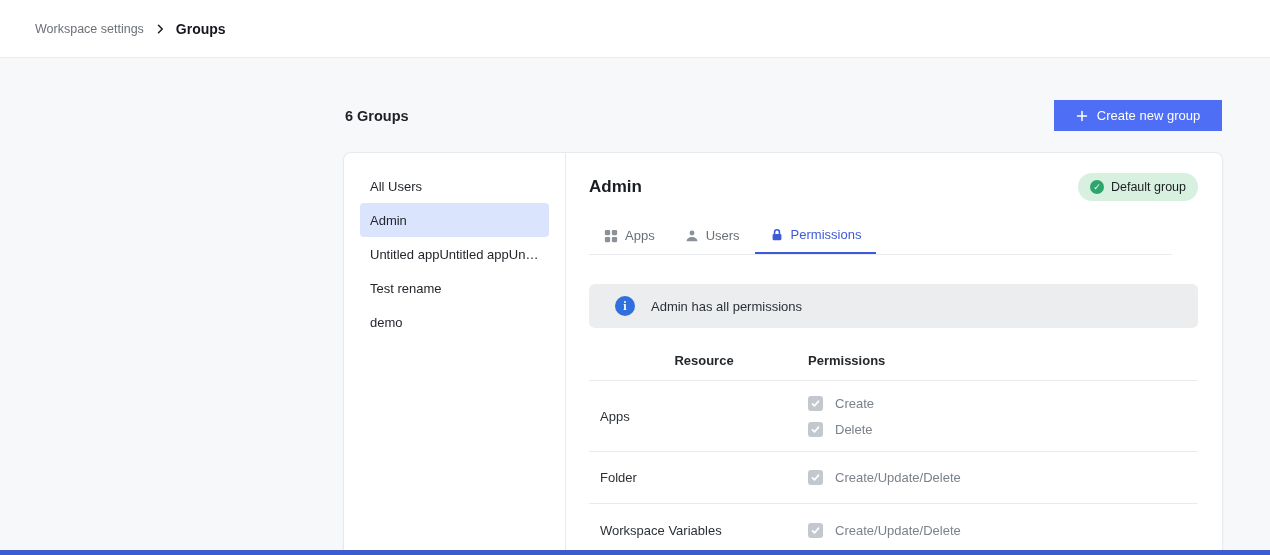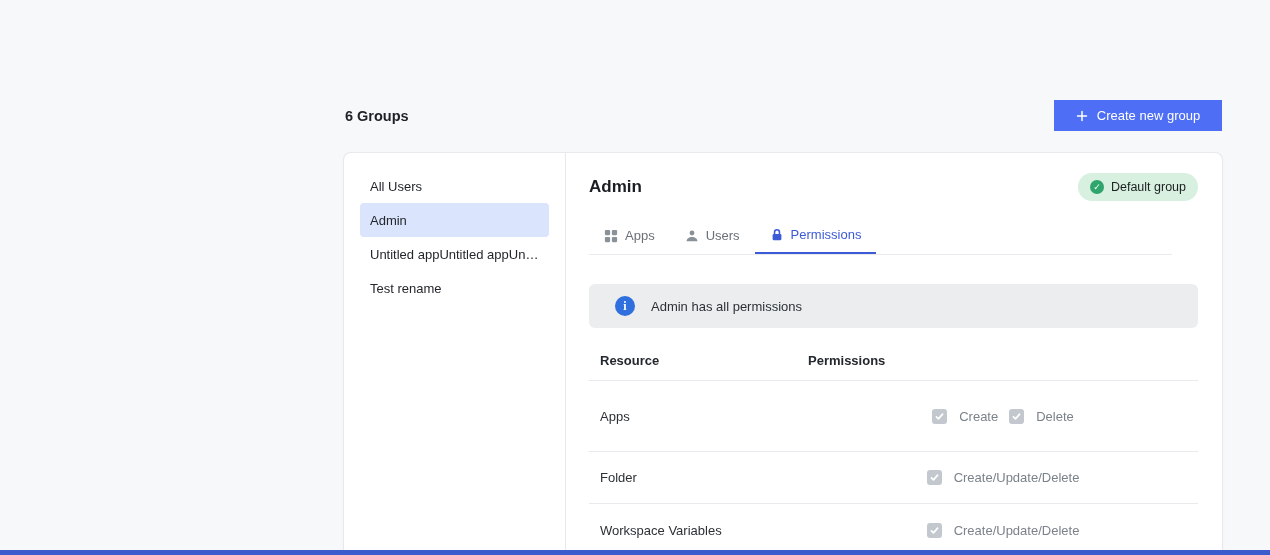--- a/index.html
+++ b/index.html
@@ -58,39 +58,48 @@
 
   
   .info-banner{margin-top:29px;height:44px;background:var(--banner-bg);border-radius:6px;display:flex;align-items:center;padding-left:26px;gap:16px;}
   .info-icon{width:20px;height:20px;border-radius:50%;background:var(--info-blue);color:#fff;display:inline-flex;align-items:center;justify-content:center;font-size:12px;font-weight:700;font-family:"Liberation Serif",serif;flex:none;}
   .info-text{font-size:13px;color:#2c3136;}
 
   
   .perm-table{margin-top:13px;}
   .thead{display:flex;height:40px;align-items:center;border-bottom:1px solid #e8eaed;}
   .col-resource{width:219px;padding-left:11px;flex:none;}
-  .th{font-size:13px;font-weight:700;color:#24282d;}
+  .th{font-size:13px;font-weight:700;color:#24282d;text-align:center;}
   .trow{display:flex;border-bottom:1px solid #e8eaed;}
   .trow:last-child{border-bottom:none;}
   .trow .col-resource{display:flex;align-items:center;font-size:13px;color:#2c3136;}
-  .col-perms{flex:1;display:flex;flex-direction:row;justify-content:center;gap:11px;padding:12px 0;}
+  .col-perms{flex:1;display:flex;flex-direction:column;justify-content:center;gap:11px;padding:12px 0;}
   .row-tall{height:71px;}
   .row-short{height:52px;}
   .perm-line{display:flex;align-items:center;gap:12px;}
   .checkbox{width:15px;height:15px;border-radius:3px;background:var(--checkbox-gray);display:inline-flex;align-items:center;justify-content:center;flex:none;}
   .perm-label{font-size:13px;color:var(--text-muted);}
 
   
   .bottom-strip{position:absolute;left:0;top:550px;width:1270px;height:5px;background:var(--bottombar);z-index:5;}
 </style>
 </head>
 <body>
 
 <div class="stage">
 
+  <div class="topbar">
+    <span class="crumb-parent">Workspace settings</span>
+    <span class="crumb-chevron">
+      <svg width="12" height="12" viewBox="0 0 16 16">
+          <path d="M6 3l5 5-5 5" stroke="#1a1d21" stroke-width="2" fill="none" stroke-linecap="round" stroke-linejoin="round"></path>
+        </svg>
+    </span>
+    <span class="crumb-current">Groups</span>
+  </div>
 
   <div class="groups-count">6 Groups</div>
   <button class="create-btn">
     <span class="plus-icon">
       <svg width="12" height="12" viewBox="0 0 16 16">
           <path d="M8 2v12M2 8h12" stroke="#fff" stroke-width="2" stroke-linecap="round"></path>
         </svg>
     </span>
     <span>Create new group</span>
   </button>
@@ -102,20 +111,23 @@
           <span>All Users</span>
         </div>
       <div class="group-item selected">
           <span>Admin</span>
         </div>
       <div class="group-item">
           <span>Untitled appUntitled appUntitle…</span>
         </div>
       <div class="group-item">
           <span>Test rename</span>
+        </div>
+      <div class="group-item">
+          <span>demo</span>
         </div>
     </div>
 
     <div class="panel">
 
       <div class="title-row">
         <div class="group-title">Admin</div>
         <div class="badge">
           <span class="badge-check">✓</span>
           <span>Default group</span>

